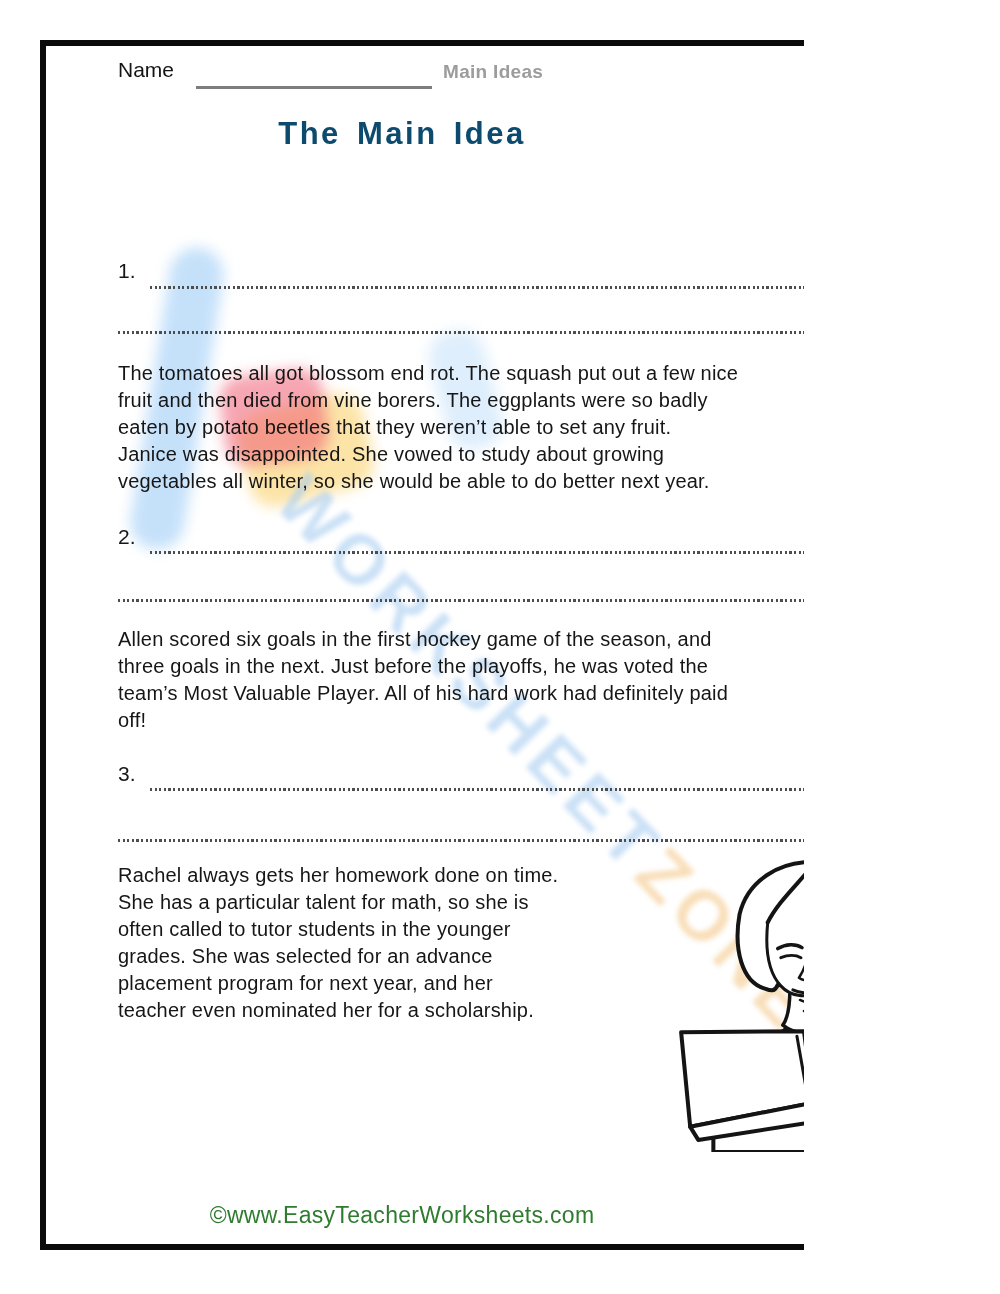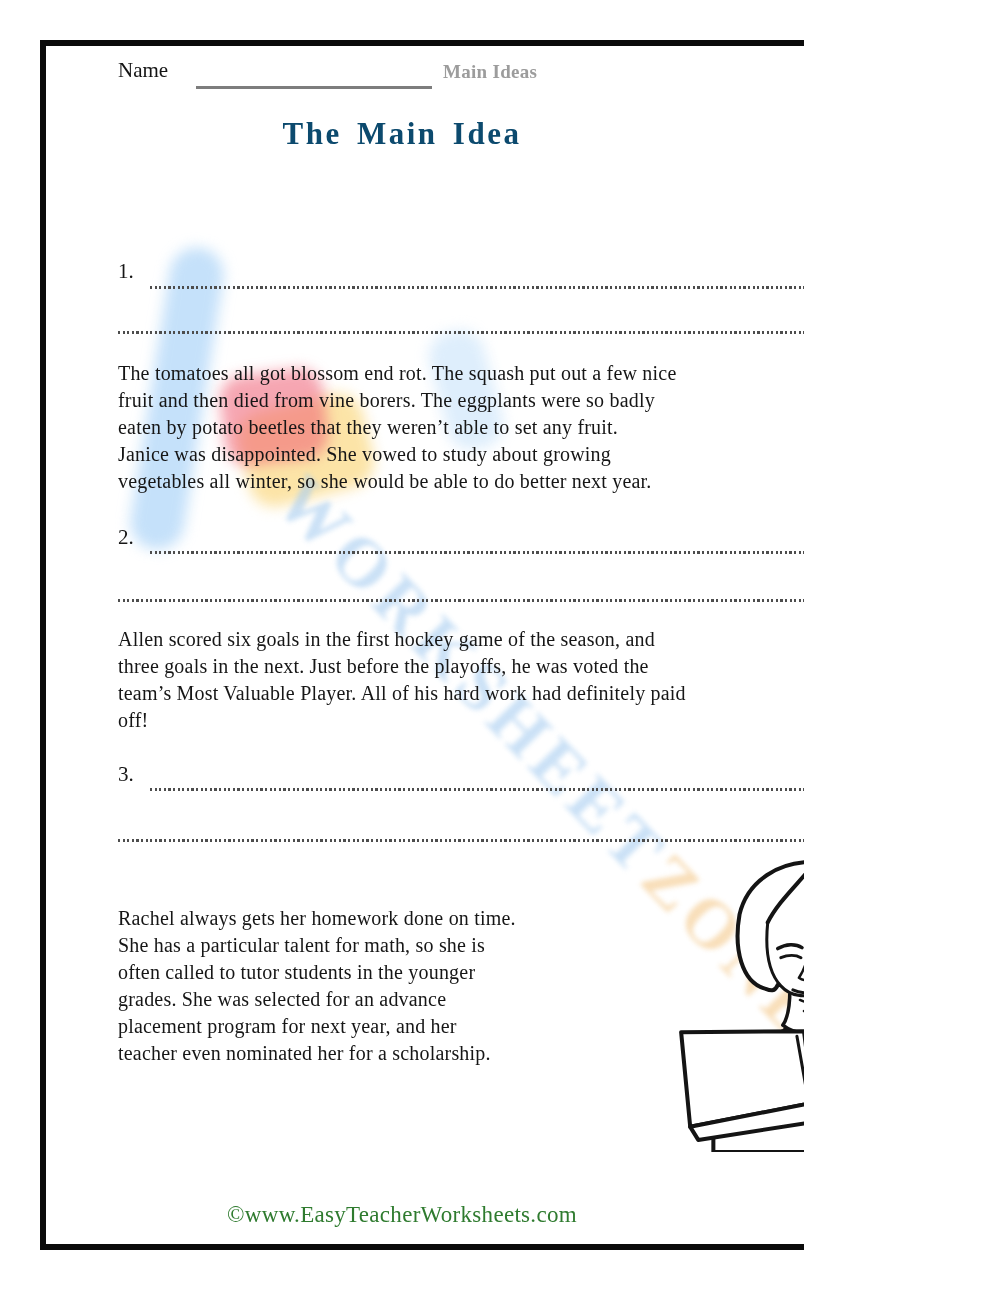--- a/index.html
+++ b/index.html
@@ -1,18 +1,18 @@
 <!DOCTYPE html>
 <html><head>
 <meta charset="utf-8">
 <style>
   html,body{margin:0;padding:0;background:#ffffff;}
   #page{
     position:relative; width:804px; height:1294px; background:#ffffff;
-    font-family:Liberation Serif, serif; overflow:hidden;
+    font-family:Liberation Sans, sans-serif; overflow:hidden;
   }
   
   .wm-blob{position:absolute; filter:blur(7px); z-index:0;}
   #wm-blue-left{left:150px; top:246px; width:54px; height:305px; border-radius:28px;
     background:rgba(140,196,245,0.50); transform:rotate(9deg);}
   #wm-yellow{left:242px; top:402px; width:128px; height:96px; border-radius:26px;
     background:rgba(250,205,95,0.55); transform:rotate(-14deg);}
   #wm-red{left:222px; top:372px; width:104px; height:90px; border-radius:24px;
     background:rgba(238,92,114,0.55); transform:rotate(-7deg);}
   #wm-blue-mid{left:438px; top:330px; width:56px; height:120px; border-radius:24px;
@@ -42,21 +42,21 @@
   .qnum{font-size:21px; color:#161616; z-index:2;}
   .dash-line{height:2.5px; z-index:2;
     background:repeating-linear-gradient(90deg,#4d4d4d 0 2.2px, rgba(0,0,0,0) 2.2px 4.6px);}
   #q1-num{left:118px; top:259px;} #q1-line1{left:150px; top:286px; width:708px;} #q1-line2{left:118px; top:331px; width:740px;}
   #q2-num{left:118px; top:525px;} #q2-line1{left:150px; top:551px; width:708px;} #q2-line2{left:118px; top:599px; width:740px;}
   #q3-num{left:118px; top:762px;} #q3-line1{left:150px; top:788px; width:708px;} #q3-line2{left:118px; top:839px; width:740px;}
 
   .para{font-size:20px; line-height:27px; color:#161616; white-space:pre-line; letter-spacing:0.2px;}
   #para-1{left:118px; top:360px; width:775px;}
   #para-2{left:118px; top:626px; width:785px;}
-  #para-3{left:118px; top:905px; width:580px;}
+  #para-3{left:118px; top:862px; width:580px;}
 
   #girl-illustration{left:676px; top:858px; width:262px; height:294px;}
 
   #footer-credit{left:0; right:0; top:1202px; text-align:center;
     font-size:23px; color:#2f7b2f; letter-spacing:0.3px;}
 </style>
 </head>
 <body>
 
 <div id="page">

